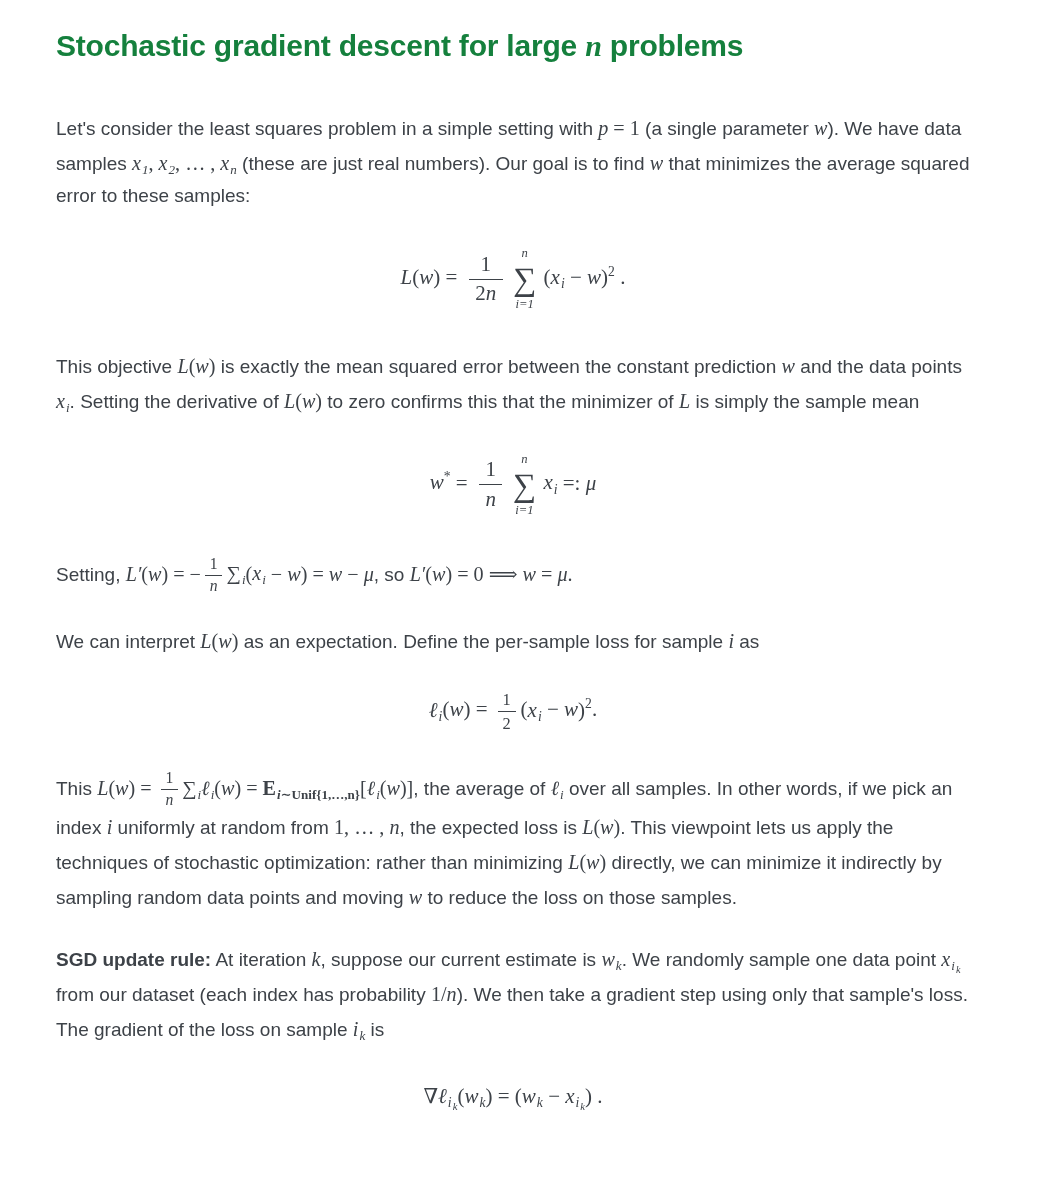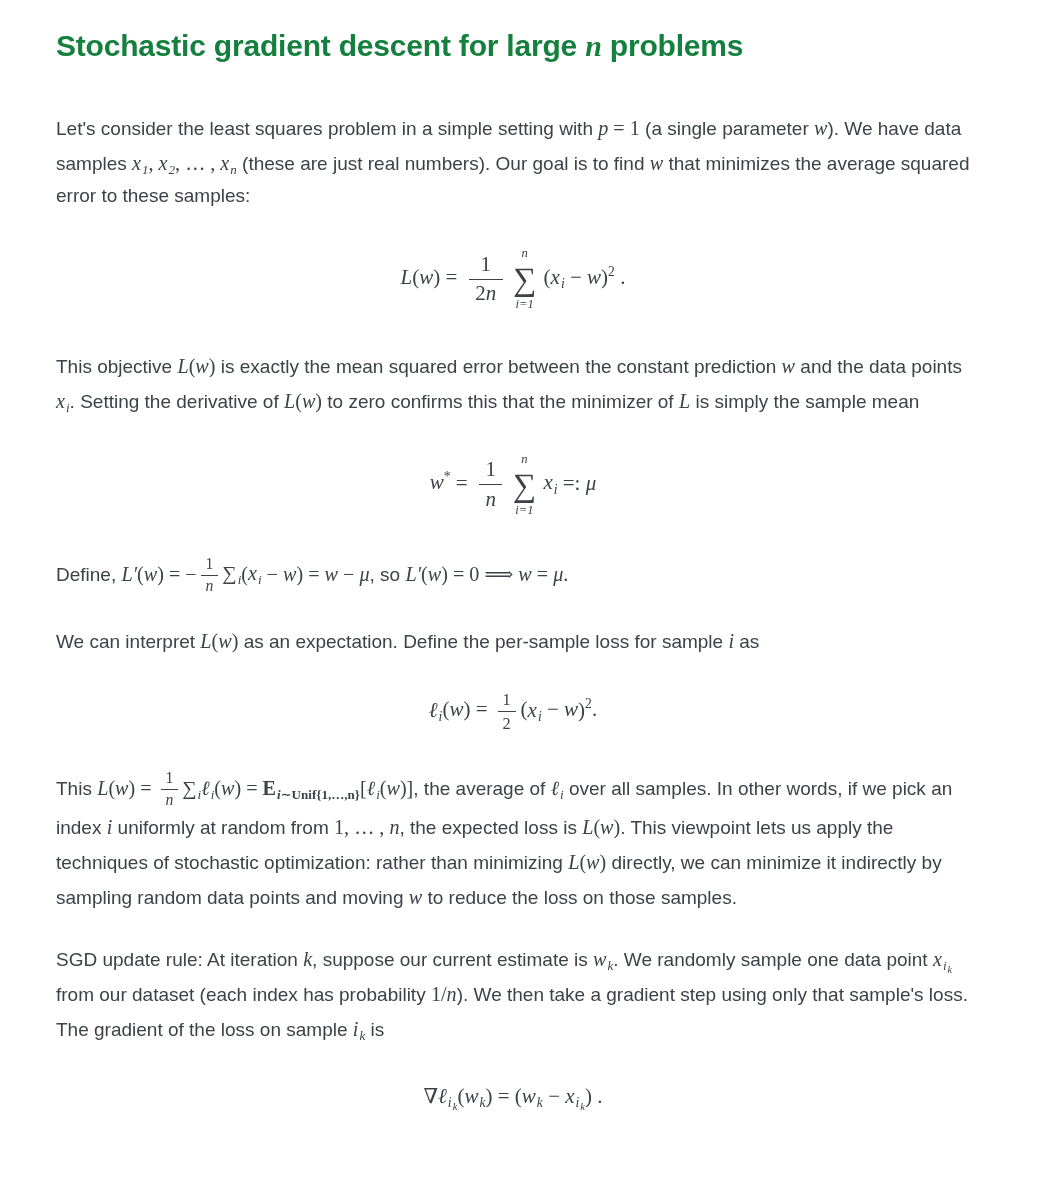--- a/index.html
+++ b/index.html
@@ -32,21 +32,21 @@
     font-size: 21px;
   }
   
   .mi, .mr, .mbb {
     font-family: "Liberation Serif", "DejaVu Serif", "DejaVu Sans", serif;
   }
   .mi  { font-style: italic; }
   .mr  { font-style: normal; }
   .mbb { font-style: normal; font-weight: 700; }
   .mti { }
-  .mtb { font-weight: 400; text-align: right; }
+  .mtb { font-weight: 700; text-align: right; }
   .para .mi, .para .mr, .para .mbb { font-size: 1.06em; }
   h1 .mi { font-size: 1.0em; font-weight: 600; }
 
   .m-sup, .m-sub { display: inline-block; line-height: 1; }
   .m-sup { font-size: 65%; vertical-align: 0.6em; }
   .m-sub { font-size: 65%; vertical-align: -0.3em; margin-left: 1px; }
   .m-sub .m-sub { font-size: 78%; vertical-align: -0.25em; }
   .m-sub .mi, .m-sub .mr, .m-sup .mi, .m-sup .mr { font-size: 1em; }
 
   .m-frac {
@@ -90,21 +90,21 @@
       </span><span class="mr"><span class="m-base">(</span></span><span class="mi"><span class="m-base">x</span><span class="m-sub"><span class="mi"><span class="m-base">i</span></span></span></span><span class="mr"><span class="m-base"> − </span></span><span class="mi"><span class="m-base">w</span></span><span class="mr"><span class="m-base">)</span><span class="m-sup"><span class="mr"><span class="m-base">2</span></span></span></span><span class="mr"><span class="m-base"> .</span></span></div>
     <p class="para"><span class="mt"><span class="m-base">This objective </span></span><span class="mi"><span class="m-base">L</span></span><span class="mr"><span class="m-base">(</span></span><span class="mi"><span class="m-base">w</span></span><span class="mr"><span class="m-base">)</span></span><span class="mt"><span class="m-base"> is exactly the mean squared error between the constant prediction </span></span><span class="mi"><span class="m-base">w</span></span><span class="mt"><span class="m-base"> and the data points </span></span><span class="mi"><span class="m-base">x</span><span class="m-sub"><span class="mi"><span class="m-base">i</span></span></span></span><span class="mt"><span class="m-base">. Setting the derivative of </span></span><span class="mi"><span class="m-base">L</span></span><span class="mr"><span class="m-base">(</span></span><span class="mi"><span class="m-base">w</span></span><span class="mr"><span class="m-base">)</span></span><span class="mt"><span class="m-base"> to zero confirms this that the minimizer of </span></span><span class="mi"><span class="m-base">L</span></span><span class="mt"><span class="m-base"> is simply the sample mean</span></span></p>
     <div class="formula"><span class="mi"><span class="m-base">w</span><span class="m-sup"><span class="mr"><span class="m-base">*</span></span></span></span><span class="mr"><span class="m-base"> = </span></span><span class="m-frac">
         <span class="m-num"><span class="mr"><span class="m-base">1</span></span></span>
         <span class="m-den"><span class="mi"><span class="m-base">n</span></span></span>
       </span><span class="m-sum">
         <span class="m-lim">n</span>
         <span class="m-sigma">∑</span>
         <span class="m-lim">i=1</span>
       </span><span class="mi"><span class="m-base">x</span><span class="m-sub"><span class="mi"><span class="m-base">i</span></span></span></span><span class="mr"><span class="m-base"> =: </span></span><span class="mi"><span class="m-base">μ</span></span></div>
-    <p class="para"><span class="mt"><span class="m-base">Define, </span></span><span class="mi"><span class="m-base">L′</span></span><span class="mr"><span class="m-base">(</span></span><span class="mi"><span class="m-base">w</span></span><span class="mr"><span class="m-base">) = −</span></span><span class="m-frac small">
+    <p class="para"><span class="mt"><span class="m-base">Setting, </span></span><span class="mi"><span class="m-base">L′</span></span><span class="mr"><span class="m-base">(</span></span><span class="mi"><span class="m-base">w</span></span><span class="mr"><span class="m-base">) = −</span></span><span class="m-frac small">
         <span class="m-num"><span class="mr"><span class="m-base">1</span></span></span>
         <span class="m-den"><span class="mi"><span class="m-base">n</span></span></span>
       </span><span class="mr"><span class="m-base">∑</span><span class="m-sub"><span class="mi"><span class="m-base">i</span></span></span></span><span class="mr"><span class="m-base">(</span></span><span class="mi"><span class="m-base">x</span><span class="m-sub"><span class="mi"><span class="m-base">i</span></span></span></span><span class="mr"><span class="m-base"> − </span></span><span class="mi"><span class="m-base">w</span></span><span class="mr"><span class="m-base">) = </span></span><span class="mi"><span class="m-base">w</span></span><span class="mr"><span class="m-base"> − </span></span><span class="mi"><span class="m-base">μ</span></span><span class="mt"><span class="m-base">, so </span></span><span class="mi"><span class="m-base">L′</span></span><span class="mr"><span class="m-base">(</span></span><span class="mi"><span class="m-base">w</span></span><span class="mr"><span class="m-base">) = 0 </span></span><span class="mr"><span class="m-base">⟹ </span></span><span class="mi"><span class="m-base">w</span></span><span class="mr"><span class="m-base"> = </span></span><span class="mi"><span class="m-base">μ</span></span><span class="mr"><span class="m-base">.</span></span></p>
     <p class="para"><span class="mt"><span class="m-base">We can interpret </span></span><span class="mi"><span class="m-base">L</span></span><span class="mr"><span class="m-base">(</span></span><span class="mi"><span class="m-base">w</span></span><span class="mr"><span class="m-base">)</span></span><span class="mt"><span class="m-base"> as an expectation. Define the </span></span><span class="mti"><span class="m-base">per-sample loss</span></span><span class="mt"><span class="m-base"> for sample </span></span><span class="mi"><span class="m-base">i</span></span><span class="mt"><span class="m-base"> as</span></span></p>
     <div class="formula"><span class="mi"><span class="m-base">ℓ</span><span class="m-sub"><span class="mi"><span class="m-base">i</span></span></span></span><span class="mr"><span class="m-base">(</span></span><span class="mi"><span class="m-base">w</span></span><span class="mr"><span class="m-base">) = </span></span><span class="m-frac small">
         <span class="m-num"><span class="mr"><span class="m-base">1</span></span></span>
         <span class="m-den"><span class="mr"><span class="m-base">2</span></span></span>
       </span><span class="mr"><span class="m-base">(</span></span><span class="mi"><span class="m-base">x</span><span class="m-sub"><span class="mi"><span class="m-base">i</span></span></span></span><span class="mr"><span class="m-base"> − </span></span><span class="mi"><span class="m-base">w</span></span><span class="mr"><span class="m-base">)</span><span class="m-sup"><span class="mr"><span class="m-base">2</span></span></span></span><span class="mr"><span class="m-base">.</span></span></div>
     <p class="para"><span class="mt"><span class="m-base">This </span></span><span class="mi"><span class="m-base">L</span></span><span class="mr"><span class="m-base">(</span></span><span class="mi"><span class="m-base">w</span></span><span class="mr"><span class="m-base">) = </span></span><span class="m-frac small">
         <span class="m-num"><span class="mr"><span class="m-base">1</span></span></span>

